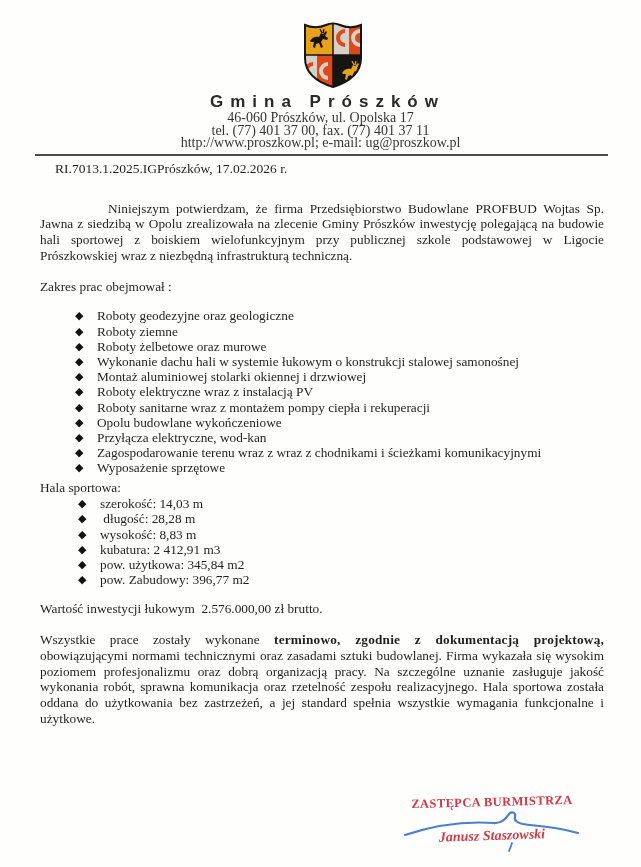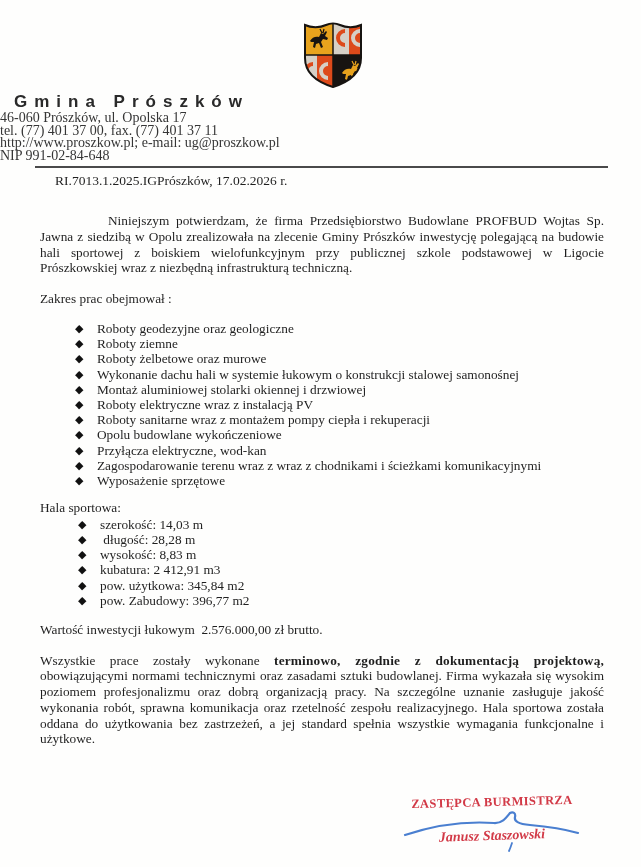--- a/index.html
+++ b/index.html
@@ -7,21 +7,21 @@
   .page {
     position: relative;
     width: 641px; height: 867px;
     margin: 0 auto;
     background: #fefefd;
     color: #1f1f1f;
     font-family: "Liberation Serif", serif;
     overflow: hidden;
   }
   
-  .header { padding-top: 20px; }
+  .header { padding-top: 20px; text-align: center; }
   .crest { display: block; margin: 0 auto 2px auto; margin-left: 298px; }
   .org-name {
     font-family: "Liberation Sans", sans-serif;
     font-weight: bold; font-size: 17px; line-height: 20px;
     letter-spacing: 7px; color: #2a2a2a;
     padding-left: 14px; 
   }
   .addr {
     font-family: Liberation Serif, serif;
     font-size: 14px; line-height: 12.6px; color: #353535;
@@ -41,21 +41,21 @@
   .para-intro { margin-top: 24px; text-indent: 68px; text-align: justify; }
   .scope-heading { margin-top: 15px; }
   ul.dlist { list-style: none; margin-top: 14px; }
   ul.dlist li { display: flex; line-height: 15.2px; }
   ul.dlist .bullet {
     width: 22px; flex: 0 0 22px; margin-left: 35px;
     font-size: 11px; color: #111; text-align: left;
   }
   ul.dlist .li-text { white-space: pre-wrap; }
   .params-heading { margin-top: 15px; }
-  .hall-heading { margin-top: 12px; }
+  .hall-heading { margin-top: 4px; }
   ul.params { margin-top: 1px; }
   ul.params .bullet { margin-left: 38px; }
   .value-line { margin-top: 14px; white-space: pre-wrap; }
   .closing { margin-top: 15px; text-align: justify; }
   .closing b { letter-spacing: 0.2px; }
   
   .signature {
     position: absolute; left: 398px; top: 795px; width: 188px;
     text-align: center;
   }
@@ -112,21 +112,20 @@
         </g>
       </g>
       <path d="M7,5 C13,8 22,8 28,5 C32,3 38,3 42,5 C48,8 57,8 63,5 L63,38 C63,53 51,62 35,67 C19,62 7,53 7,38 Z" fill="none" stroke="#171411" stroke-width="2"></path>
       <line x1="35" y1="4" x2="35" y2="67" stroke="#171411" stroke-width="1.5"></line>
       <line x1="7" y1="35" x2="63" y2="35" stroke="#171411" stroke-width="1.5"></line>
     </svg>
     <div class="org-name">Gmina Prószków</div>
     <div class="addr">46-060 Prószków, ul. Opolska 17</div>
     <div class="addr">tel. (77) 401 37 00, fax. (77) 401 37 11</div>
     <div class="addr">http://www.proszkow.pl; e-mail: ug@proszkow.pl</div>
-    <div class="addr">NIP 991-02-84-648</div>
   </div>
 
   <hr class="rule">
 
   <div class="ref-row">
     <span>RI.7013.1.2025.IG</span>
     <span>Prószków, 17.02.2026 r.</span>
   </div>
 
   <p class="body-text para-intro">Niniejszym potwierdzam, że firma Przedsiębiorstwo Budowlane PROFBUD Wojtas Sp. Jawna  z siedzibą w Opolu zrealizowała na zlecenie Gminy Prószków inwestycję polegającą na budowie hali sportowej z boiskiem wielofunkcyjnym przy publicznej szkole podstawowej w Ligocie Prószkowskiej wraz z niezbędną infrastrukturą techniczną.</p>

